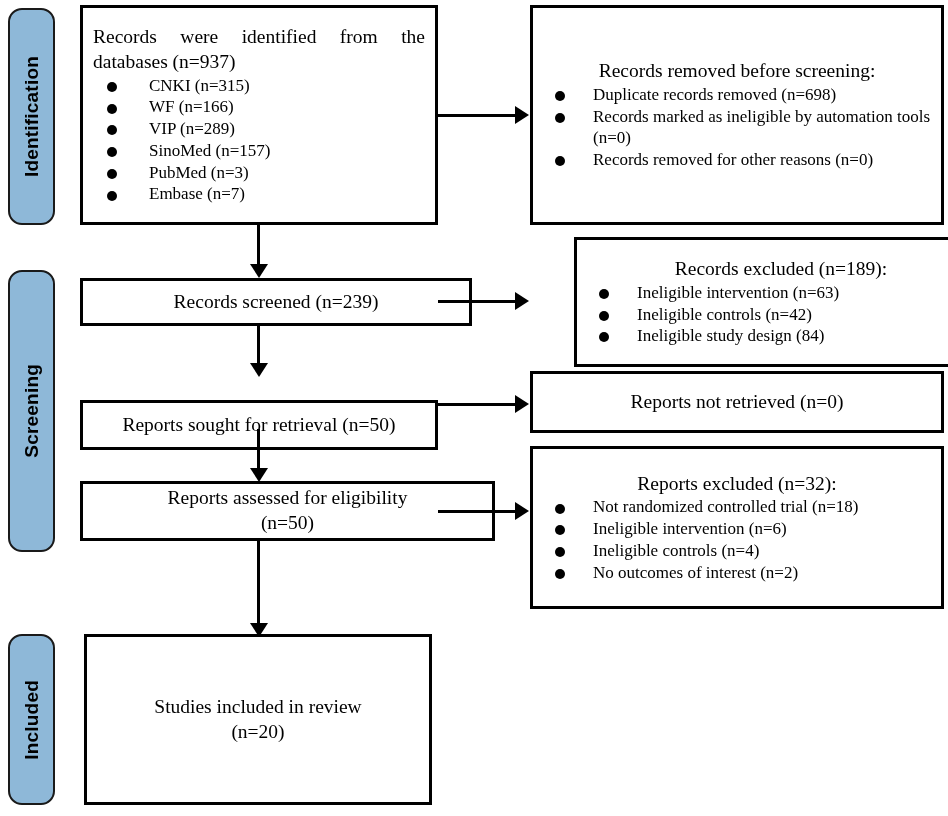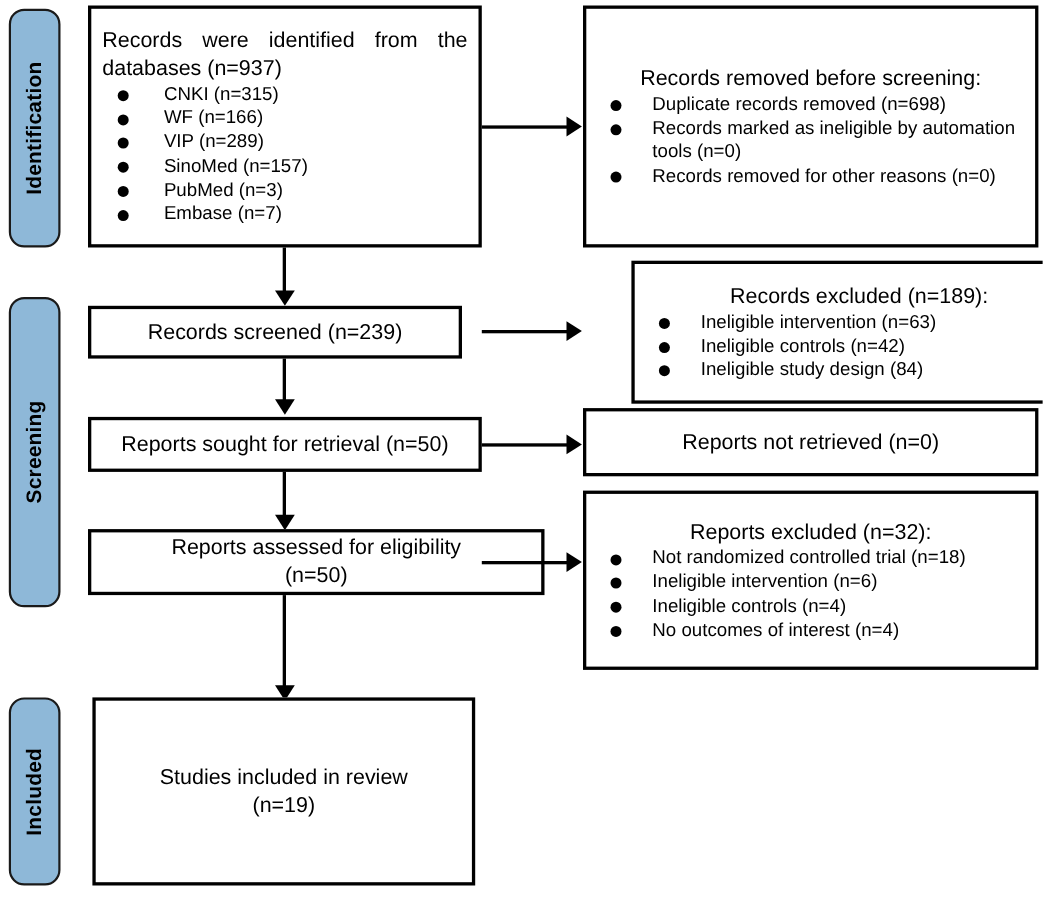--- a/index.html
+++ b/index.html
@@ -46,20 +46,21 @@
     position: absolute;
     background: #ffffff;
     border: 3px solid #000000;
     box-sizing: border-box;
     display: flex;
     flex-direction: column;
     justify-content: center;
   }
   .box-inner {
     padding: 0 10px;
+    font-family: Liberation Serif, serif;
   }
   .box-title {
     font-size: 19.5px;
     line-height: 1.28;
     text-align: center;
     white-space: pre-line;
   }
   .box-title.justify-first {
     text-align: justify;
     text-align-last: left;
@@ -157,21 +158,21 @@
       </ul>
     </div>
   </div>
 
   <div class="hline" style="left:438px; top:114px; width:78px;"></div>
   <div class="arrow-right" style="left:515px; top:106px;"></div>
 
   <div class="vline" style="left:257px; top:225px; width:3px; height:45px;"></div>
   <div class="arrow-down" style="left:250px; top:264px;"></div>
 
-  <div class="flow-box" style="left:80px; top:278px; width:340px; height:48px;">
+  <div class="flow-box" style="left:80px; top:278px; width:392px; height:48px;">
     <div class="box-inner">
       <div class="box-title">Records screened (n=239)</div>
     </div>
   </div>
 
   <div class="flow-box" style="left:530px; top:237px; width:414px; height:130px;margin-left:44px;">
     <div class="box-inner">
       <div class="box-title">Records excluded (n=189):</div>
       <ul class="bullets tight">
         <li><span class="dot"></span><span>Ineligible intervention (n=63)</span></li>
@@ -180,21 +181,21 @@
       </ul>
     </div>
   </div>
 
   <div class="hline" style="left:438px; top:300px; width:78px;"></div>
   <div class="arrow-right" style="left:515px; top:292px;"></div>
 
   <div class="vline" style="left:257px; top:326px; width:3px; height:41px;"></div>
   <div class="arrow-down" style="left:250px; top:363px;"></div>
 
-  <div class="flow-box" style="left:80px; top:379px; width:358px; height:50px;">
+  <div class="flow-box" style="left:80px; top:400px; width:358px; height:50px;">
     <div class="box-inner">
       <div class="box-title">Reports sought for retrieval (n=50)</div>
     </div>
   </div>
 
   <div class="flow-box" style="left:530px; top:371px; width:414px; height:62px;">
     <div class="box-inner">
       <div class="box-title">Reports not retrieved (n=0)</div>
     </div>
   </div>
@@ -212,31 +213,31 @@
     </div>
   </div>
 
   <div class="flow-box" style="left:530px; top:446px; width:414px; height:163px;">
     <div class="box-inner">
       <div class="box-title">Reports excluded (n=32):</div>
       <ul class="bullets tight">
         <li><span class="dot"></span><span>Not randomized controlled trial (n=18)</span></li>
         <li><span class="dot"></span><span>Ineligible intervention (n=6)</span></li>
         <li><span class="dot"></span><span>Ineligible controls (n=4)</span></li>
-        <li><span class="dot"></span><span>No outcomes of interest (n=4)</span></li>
+        <li><span class="dot"></span><span>No outcomes of interest (n=2)</span></li>
       </ul>
     </div>
   </div>
 
   <div class="hline" style="left:438px; top:510px; width:78px;"></div>
   <div class="arrow-right" style="left:515px; top:502px;"></div>
 
   <div class="vline" style="left:257px; top:541px; width:3px; height:90px;"></div>
   <div class="arrow-down" style="left:250px; top:623px;"></div>
 
   <div class="flow-box" style="left:84px; top:634px; width:348px; height:171px;">
     <div class="box-inner">
       <div class="box-title">Studies included in review
-(n=19)</div>
+(n=20)</div>
     </div>
   </div>
 
 </div>
 
 </body></html>

